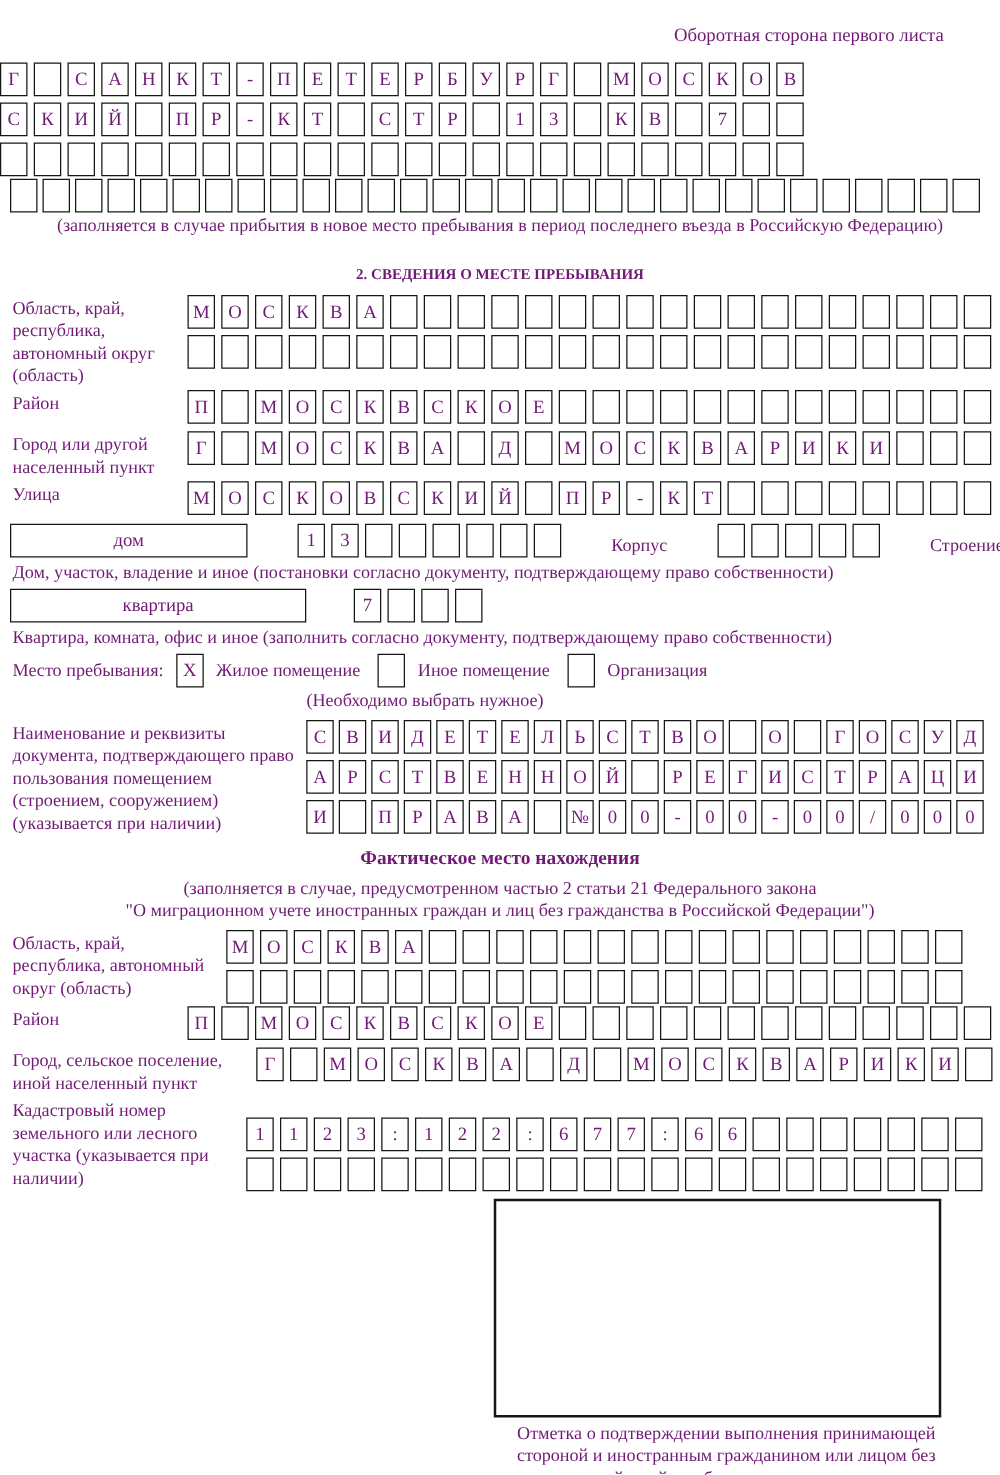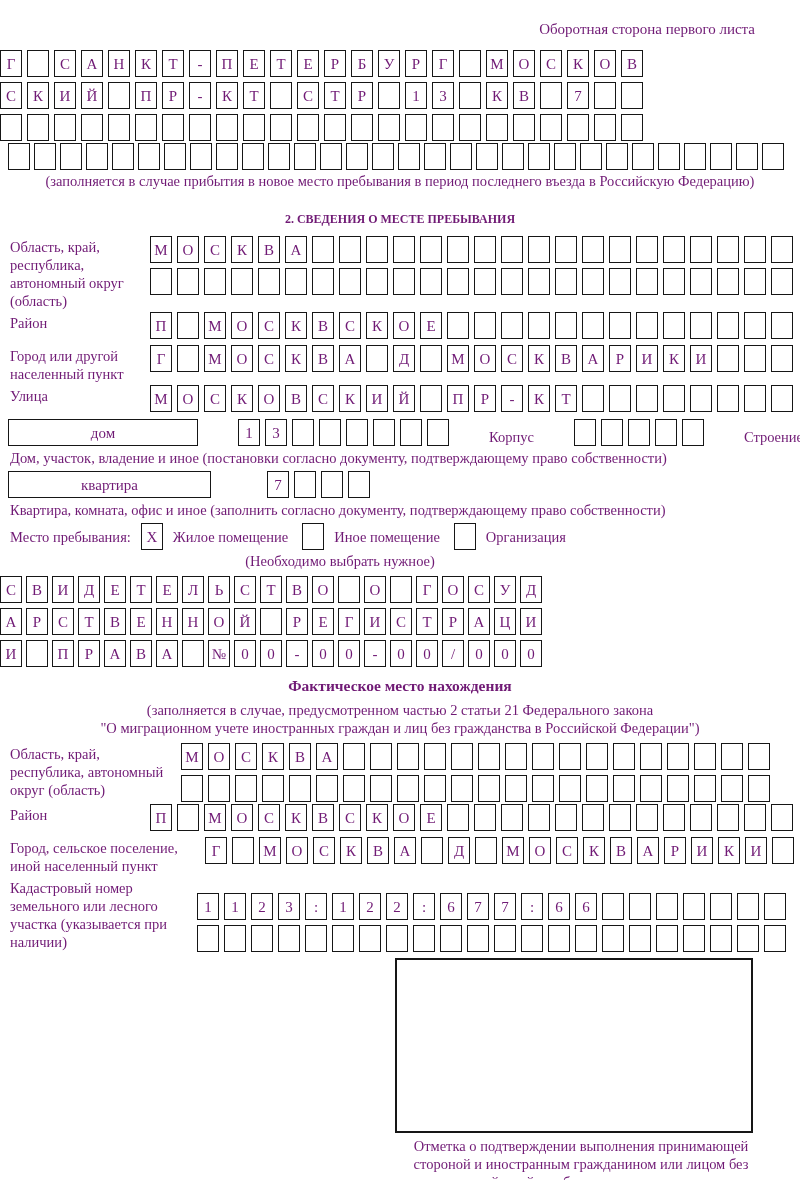--- a/index.html
+++ b/index.html
@@ -30,21 +30,21 @@
   .note{font-size:14.5px;}
   .center{text-align:center;}
   .sec-title{font-weight:bold;text-align:center;font-size:12px;margin:20px 0 8px 0;}
   .sec-title2{font-weight:bold;text-align:center;font-size:15.5px;margin:10px 0 6px 0;}
   .inline-line{display:flex;align-items:flex-end;margin-left:8px;gap:32px;}
   .widebox{
     box-sizing:border-box;height:27px;border:1.6px solid #161616;
     display:flex;align-items:center;justify-content:center;font-size:15px;flex:0 0 auto;
   }
   .wb-dom{width:190px;margin-right:8px;}
-  .wb-kv{width:203px;margin-right:24px;}
+  .wb-kv{width:237px;margin-right:6px;}
   .inline-label{margin:0 8px;white-space:nowrap;}
   .note-left{margin:3px 0 4px 10px;}
   .stay-line{display:flex;align-items:center;margin:4px 0 2px 10px;}
   .stay-label{margin-right:10px;}
   .opt-label{margin:0 14px 0 10px;}
   .choose-note{width:680px;text-align:center;margin:2px 0 6px 0;}
   .mb2{margin-bottom:2px;}.mb4{margin-bottom:4px;}.mb6{margin-bottom:6px;}.mb7{margin-bottom:7px;}
   .pt16{padding-top:16px;}
   .stamp-box{
     box-sizing:border-box;width:358px;height:175px;border:2px solid #161616;
@@ -377,20 +377,21 @@
     <span class="cell">X</span>
     <span class="opt-label">Жилое помещение</span>
     <span class="cell"></span>
     <span class="opt-label">Иное помещение</span>
     <span class="cell"></span>
     <span class="opt-label">Организация</span>
   </div>
   <div class="note choose-note">(Необходимо выбрать нужное)</div>
 
   <div class="field mb4">
+    <div class="lab w245">Наименование и реквизиты документа, подтверждающего право пользования помещением (строением, сооружением) (указывается при наличии)</div>
     <div class="rows">
       <div class="boxrow g4">
           <span class="cell">С</span>
           <span class="cell">В</span>
           <span class="cell">И</span>
           <span class="cell">Д</span>
           <span class="cell">Е</span>
           <span class="cell">Т</span>
           <span class="cell">Е</span>
           <span class="cell">Л</span>

